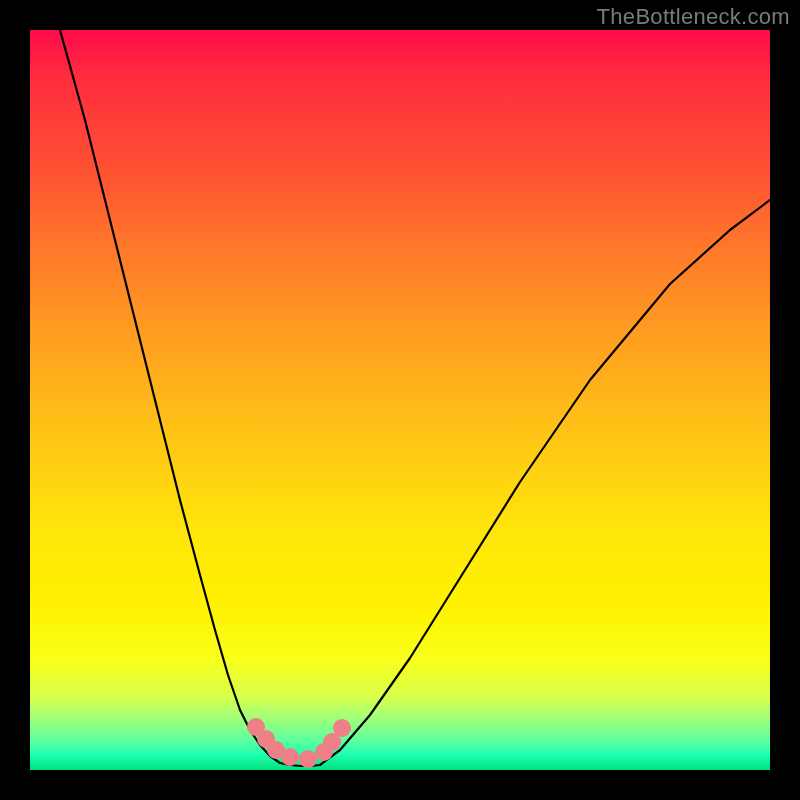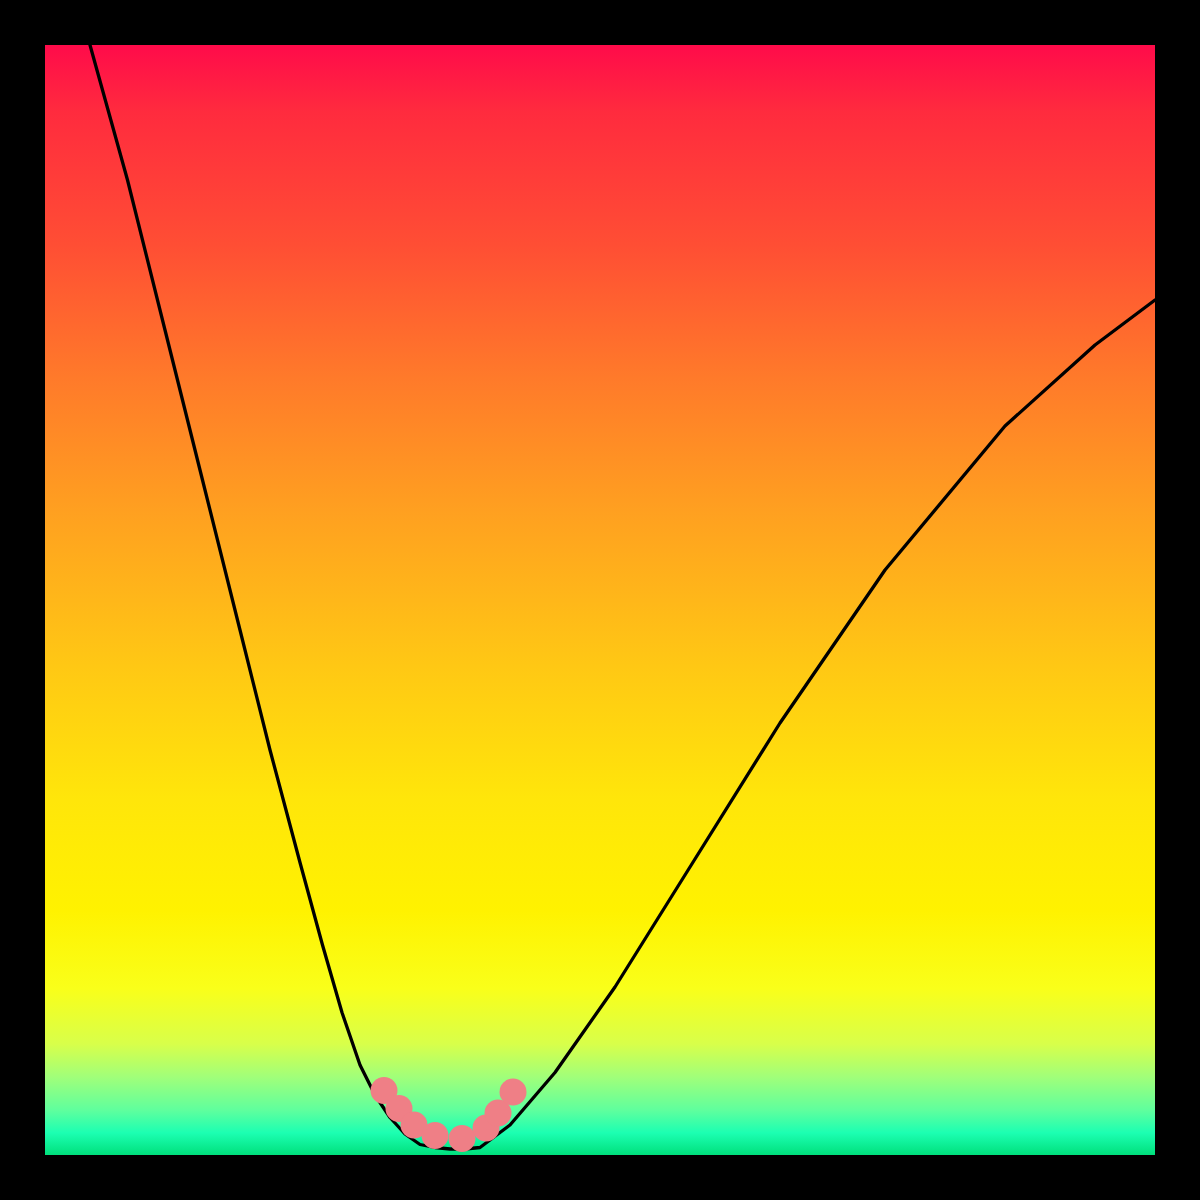--- a/index.html
+++ b/index.html
@@ -59,20 +59,21 @@
     position: absolute;
     inset: 0;
   }
   svg { display:block; }
 </style>
 </head>
 <body>
 
 <div class="frame">
 
+  <div class="watermark">TheBottleneck.com</div>
 
   <div class="plot">
     <div class="gradient"></div>
 
     <svg class="curve" viewBox="0 0 740 740" preserveAspectRatio="none">
       <path id="curve-path" fill="none" stroke="#000" stroke-width="2.2" d="M30 0 L55 90 L80 190 L105 290 L130 390 L150 470 L170 545 L185 600 L198 645 L210 680 L220 700 L230 715 L240 726 L250 733 L250 733 L260 735 L270 736 L280 736 L290 735 L290 735 L310 720 L340 685 L380 628 L430 548 L490 452 L560 350 L640 254 L700 200 L740 170" stroke-linejoin="round" stroke-linecap="round"></path>
     </svg>
 
     <svg class="dots" viewBox="0 0 740 740" preserveAspectRatio="none">
       <g id="dots-group">

